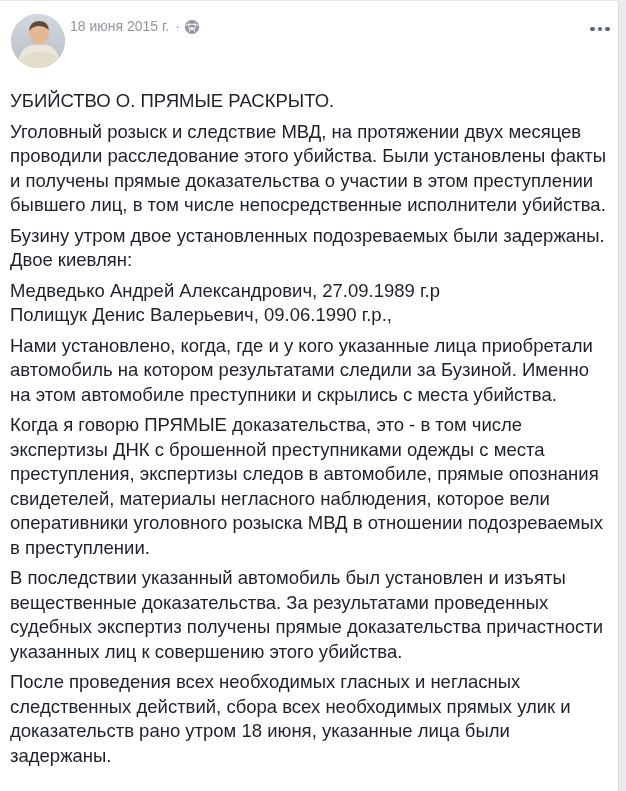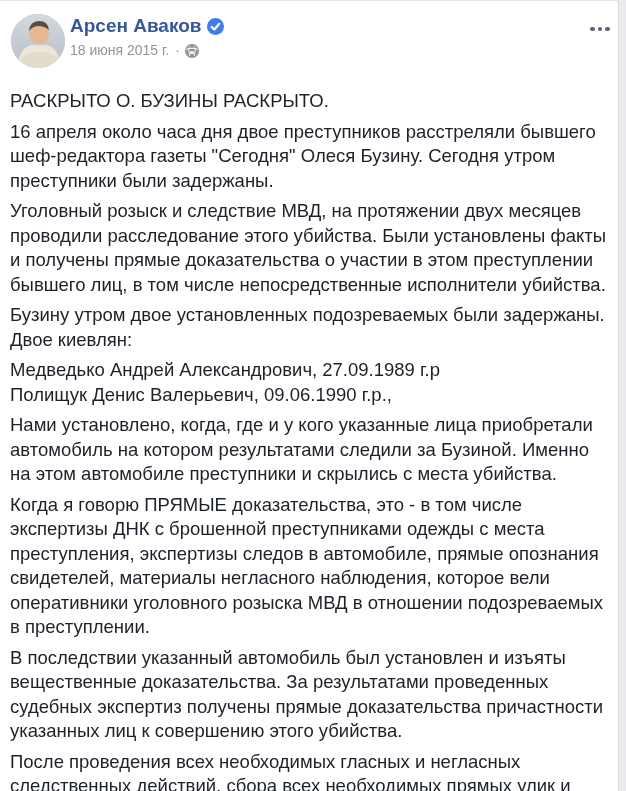--- a/index.html
+++ b/index.html
@@ -73,29 +73,20 @@
         </defs>
         <rect width="54" height="54" fill="url(#bgGrad)"></rect>
         <ellipse cx="28" cy="19" rx="10" ry="11" fill="#e3b893"></ellipse>
         <path d="M18 17 Q19 7 28 7 Q37 7 38 16 Q33 12 28 12 Q22 12 18 17 Z" fill="#5d4b3e"></path>
         <path d="M6 54 Q8 34 20 31 L36 31 Q48 34 50 54 Z" fill="#ece6d8"></path>
         <path d="M10 44 Q27 32 46 43 L46 54 L10 54 Z" fill="#e2dccb"></path>
       </svg>
     </div>
 
     <div class="header-text">
-      <div class="name-row">
-        <a class="author-name" href="#">Арсен Аваков</a>
-        <span class="verified">
-          <svg width="17" height="17" viewBox="0 0 17 17">
-            <circle cx="8.5" cy="8.5" r="8.5" fill="#417be8"></circle>
-            <path d="M4.6 8.9 L7.3 11.5 L12.3 5.8" fill="none" stroke="#ffffff" stroke-width="2.2" stroke-linecap="round" stroke-linejoin="round"></path>
-          </svg>
-        </span>
-      </div>
       <div class="date-row">
         <a href="#" style="color:#90949c;text-decoration:none;">18 июня 2015 г.</a>
         <span class="dot-sep">·</span>
         <span class="globe">
           <svg width="14" height="14" viewBox="0 0 14 14">
             <circle cx="7" cy="7" r="7" fill="#8d949e"></circle>
             <path d="M1 5.4 Q7 3.2 13 5.4" fill="none" stroke="#ffffff" stroke-width="1.1" opacity="0.95"></path>
             <path d="M4.2 2.2 Q3 7 4.8 12" fill="none" stroke="#ffffff" stroke-width="1" opacity="0.8"></path>
             <path d="M9.8 2.2 Q11 7 9.2 12" fill="none" stroke="#ffffff" stroke-width="1" opacity="0.8"></path>
             <ellipse cx="7" cy="8.6" rx="2.6" ry="1.7" fill="#ffffff" opacity="0.85"></ellipse>
@@ -105,22 +96,21 @@
     </div>
 
     <button class="more-btn">
       <i></i>
       <i></i>
       <i></i>
     </button>
   </div>
 
   <div class="content">
-      <p>РАСКРЫТО О. БУЗИНЫ РАСКРЫТО.</p>
-      <p>16 апреля около часа дня двое преступников расстреляли бывшего шеф-редактора газеты "Сегодня" Олеся Бузину. Сегодня утром преступники были задержаны.</p>
+      <p>УБИЙСТВО О. ПРЯМЫЕ РАСКРЫТО.</p>
       <p>Уголовный розыск и следствие МВД, на протяжении двух месяцев проводили расследование этого убийства. Были установлены факты и получены прямые доказательства о участии в этом преступлении бывшего лиц, в том числе непосредственные исполнители убийства.</p>
       <p>Бузину утром двое установленных подозреваемых были задержаны. Двое киевлян:</p>
       <p>Медведько Андрей Александрович, 27.09.1989 г.р
 Полищук Денис Валерьевич, 09.06.1990 г.р.,</p>
       <p>Нами установлено, когда, где и у кого указанные лица приобретали автомобиль на котором результатами следили за Бузиной. Именно на этом автомобиле преступники и скрылись с места убийства.</p>
       <p>Когда я говорю ПРЯМЫЕ доказательства, это - в том числе экспертизы ДНК с брошенной преступниками одежды с места преступления, экспертизы следов в автомобиле, прямые опознания свидетелей, материалы негласного наблюдения, которое вели оперативники уголовного розыска МВД в отношении подозреваемых в преступлении.</p>
       <p>В последствии указанный автомобиль был установлен и изъяты вещественные доказательства. За результатами проведенных судебных экспертиз получены прямые доказательства причастности указанных лиц к совершению этого убийства.</p>
       <p>После проведения всех необходимых гласных и негласных следственных действий, сбора всех необходимых прямых улик и доказательств рано утром 18 июня, указанные лица были задержаны.</p>
     </div>
 

